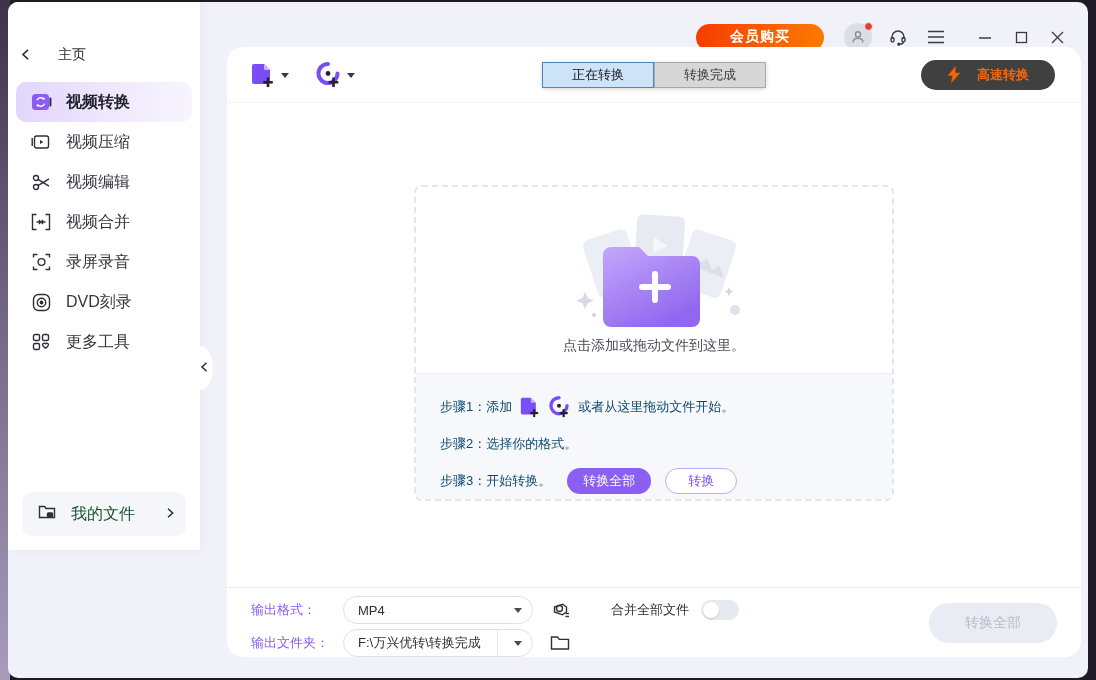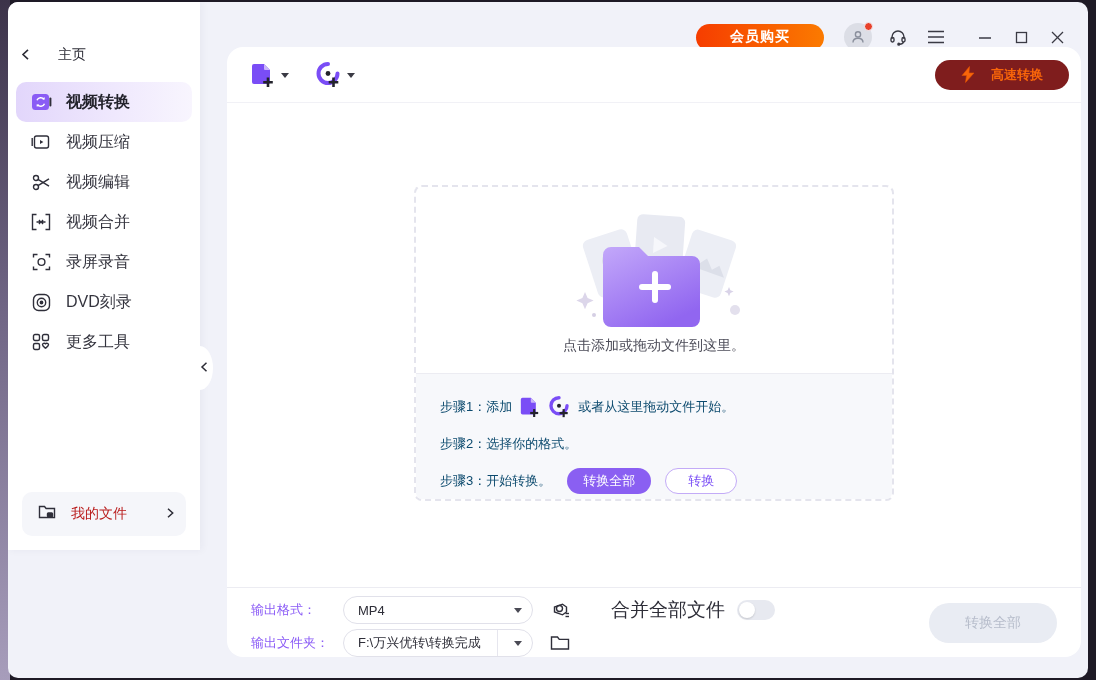--- a/index.html
+++ b/index.html
@@ -64,21 +64,21 @@
     position:absolute; right:-13px; top:344px; width:26px; height:44px;
     background:#ffffff; border-radius:50%; cursor:pointer;
     display:flex; align-items:center; justify-content:flex-end;
   }
   .collapse-tab span { color:#2c2c36; font-size:12px; margin-right:5px; }
   .myfiles {
     position:absolute; left:14px; bottom:14px; width:164px; height:44px;
     background:#f5f6fa; border-radius:10px; display:flex; align-items:center;
     padding:0 12px 0 16px; cursor:pointer;
   }
-  .myfiles-label { font-size:14px; color:#b91c1c; margin-left:14px; flex:1;font-family:Liberation Mono, monospace; }
+  .myfiles-label { font-size:16px; color:#14532d; margin-left:14px; flex:1;font-family:Liberation Mono, monospace; }
   .myfiles-arrow { color:#2c2c36; font-size:12px; }
   
   .card {
     position:absolute; left:219px; top:45px; width:854px; height:610px;
     background:#ffffff; border-radius:16px;
   }
   .toolbar {
     position:relative; height:56px; display:flex; align-items:center;
     padding:0 24px; border-bottom:1px solid #f1f1f6;
   }
@@ -91,22 +91,22 @@
     position:absolute; left:50%; transform:translateX(-50%);
     display:flex; border-radius:4px; box-shadow:0 1px 4px rgba(0,0,0,0.18);
   }
   .tab {
     width:112px; height:26px; display:flex; align-items:center; justify-content:center;
     font-size:13px; cursor:pointer;
   }
   .tab.active { background:#cde4f8; border:1px solid #4e86c3; color:#16161e; z-index:1; }
   .tab.inactive { background:#d7d7d7; border:1px solid #a8a8a8; color:#3a3a3a; }
   .fast-pill {
-    position:absolute; right:12px; height:30px; padding:0 26px;
-    background:#7f1d1d; border-radius:16px; display:flex; align-items:center; gap:16px;
+    position:absolute; right:26px; height:30px; padding:0 26px;
+    background:#404040; border-radius:16px; display:flex; align-items:center; gap:16px;
     cursor:pointer;
   }
   .fast-label { color:#f8650a; font-size:13px; font-weight:bold; }
   
   .dropzone {
     position:absolute; left:50%; transform:translateX(-50%); top:138px;
     width:480px; height:316px; border:2px dashed #e4e4ed; border-radius:8px;
     overflow:hidden; cursor:pointer; background:#ffffff;
   }
   .dz-upper { height:186px; position:relative; display:flex; flex-direction:column; align-items:center; justify-content:flex-end; }
@@ -139,21 +139,21 @@
   }
   .bb-select.fmt { width:190px; }
   .bb-select.dir { width:190px; }
   .bb-value { font-size:13px; color:#2e2e38; white-space:nowrap; overflow:hidden; }
   .sel-caret {
     width:0; height:0; border-left:4px solid transparent; border-right:4px solid transparent;
     border-top:5px solid #4a4a55; margin-left:8px; flex:none;
   }
   .dir-sep { width:1px; height:26px; background:#e6e6ee; margin-left:8px; }
   .bb-icon { width:26px; height:26px; margin-left:14px; display:flex; align-items:center; justify-content:center; cursor:pointer; }
-  .merge-label { font-size:19px; color:#2e2e38; margin-left:38px; }
+  .merge-label { font-size:13px; color:#2e2e38; margin-left:38px; }
   .toggle {
     width:38px; height:20px; border-radius:10px; background:#e7e9f0; margin-left:12px;
     position:relative; cursor:pointer;
   }
   .toggle .knob {
     position:absolute; left:2px; top:2px; width:16px; height:16px; border-radius:50%;
     background:#ffffff; box-shadow:0 1px 2px rgba(0,0,0,0.15);
   }
   .convert-all-btn {
     position:absolute; right:24px; top:50%; transform:translateY(-50%);
@@ -358,20 +358,24 @@
           <path d="M13 2 a9.5 9.5 0 1 0 9.5 9.5" fill="none" stroke="#7a4df6" stroke-width="4" stroke-linecap="round"></path>
           <circle cx="13" cy="11.5" r="2.4" fill="#23232c"></circle>
           <g stroke="#23232c" stroke-width="2.6">
               <line x1="18.5" y1="15.5" x2="18.5" y2="25"></line>
               <line x1="13.7" y1="20.2" x2="23.3" y2="20.2"></line>
             </g>
         </svg>
         <span class="dd-caret"></span>
       </div>
 
+      <div class="tabs">
+        <div class="tab active">正在转换</div>
+        <div class="tab inactive">转换完成</div>
+      </div>
 
       <div class="fast-pill">
         <svg width="14" height="17" viewBox="0 0 14 17">
           <path d="M8.5 0.5 L1 9.5 h4.5 L4.5 16.5 L13 7 h-5 z" fill="#f8650a" stroke="#e05300" stroke-width="0.6"></path>
         </svg>
         <span class="fast-label">高速转换</span>
       </div>
     </div>
 
     <div class="dropzone">

